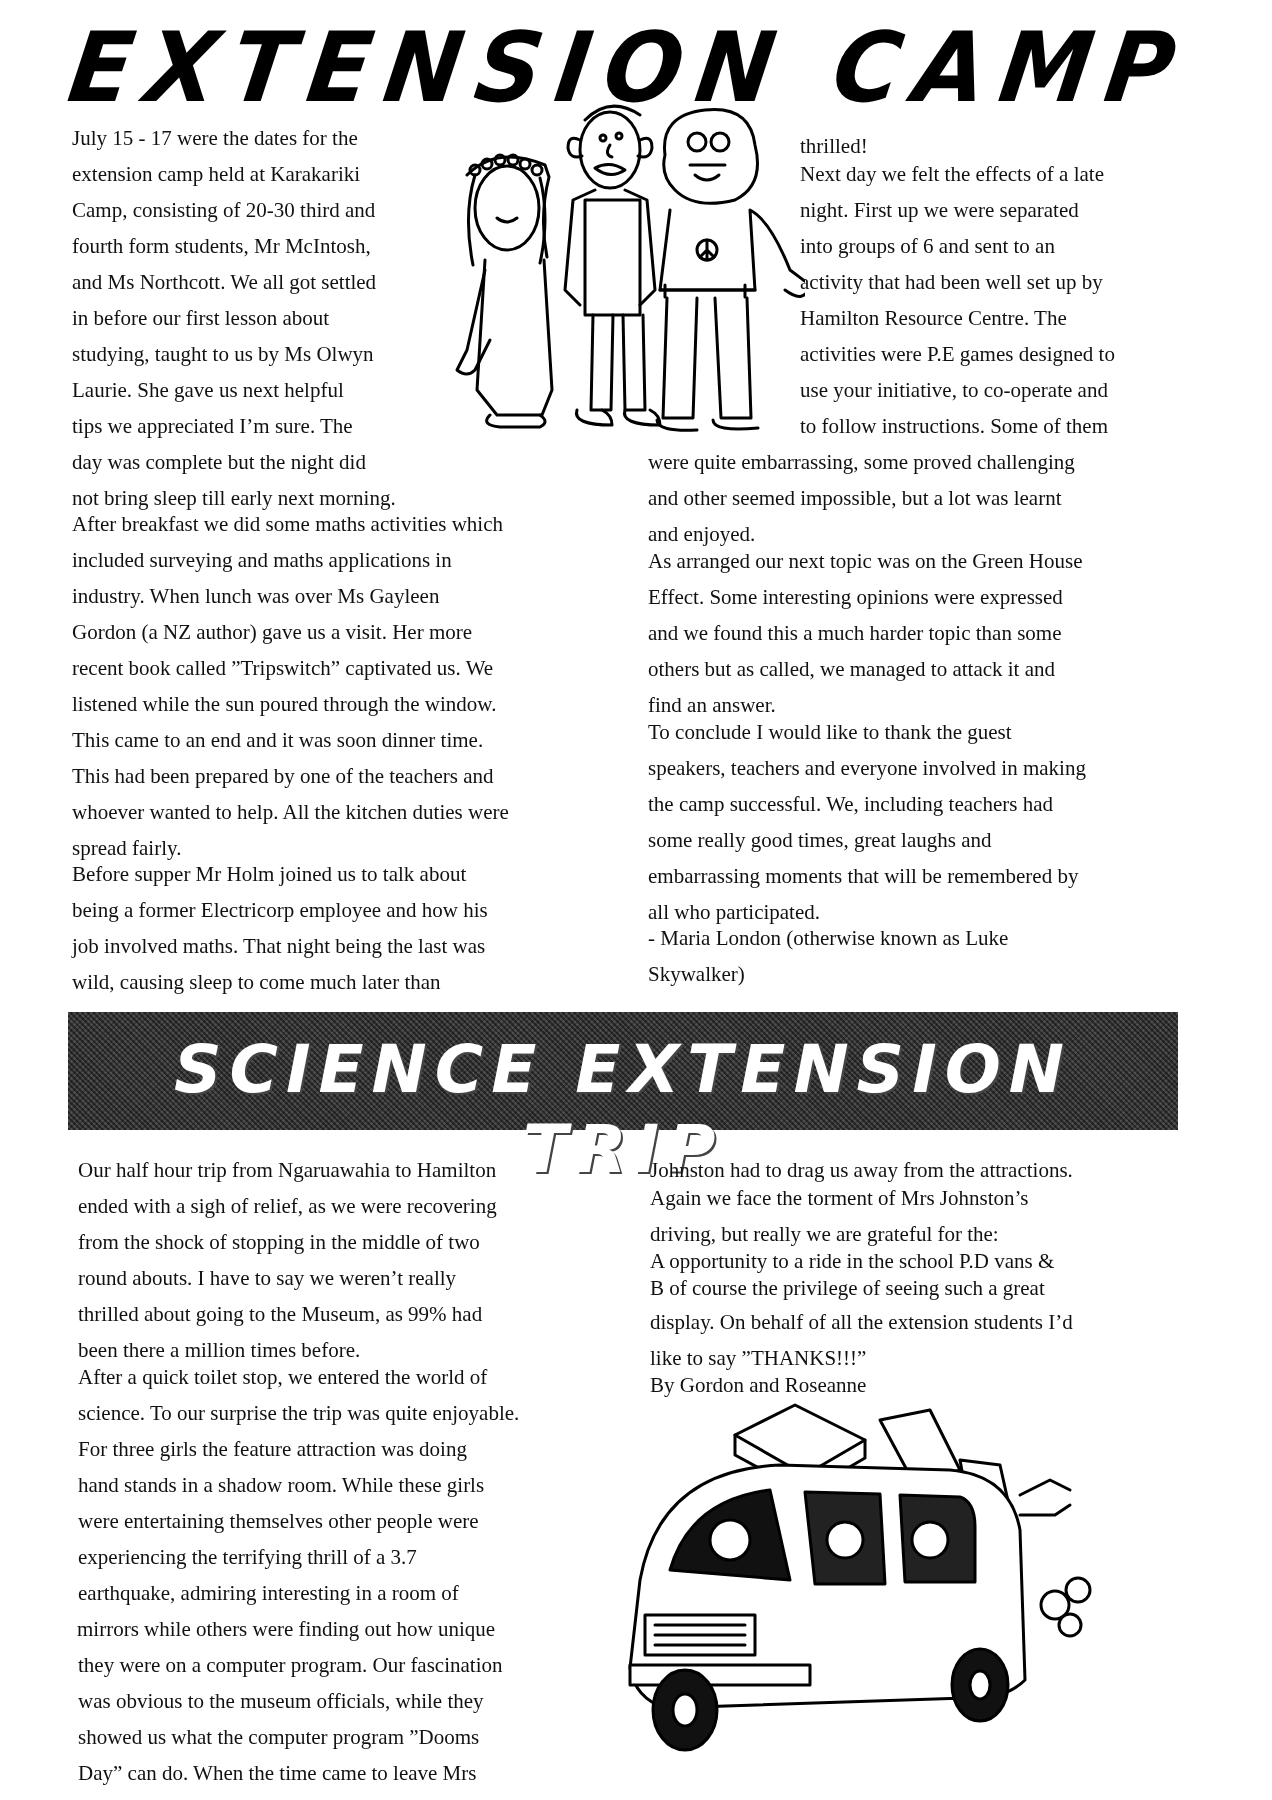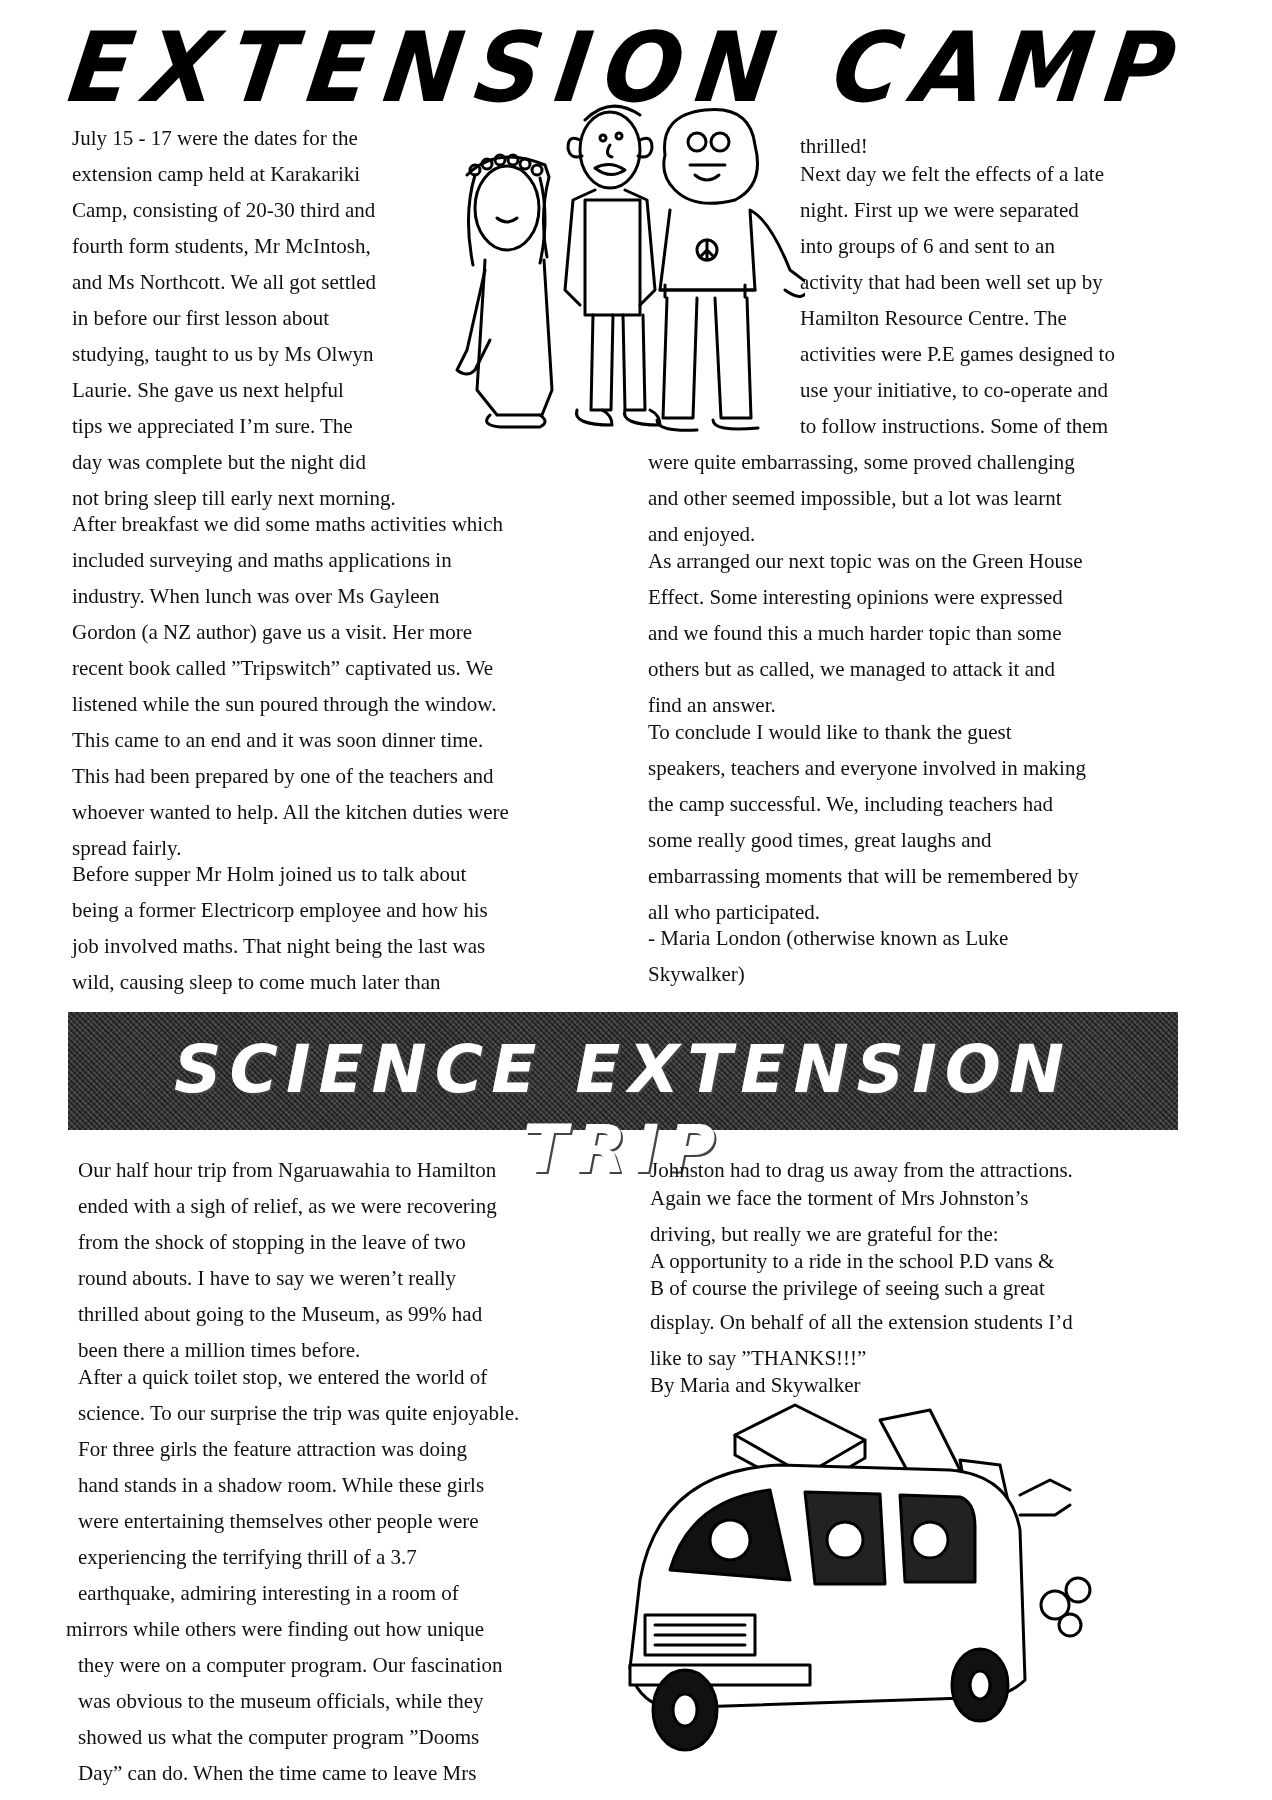--- a/index.html
+++ b/index.html
@@ -132,47 +132,47 @@
   <div class="line" style="left:648px;top:960px">Skywalker)</div>
 </div>
 
 <div class="banner">
   <div class="banner-title">SCIENCE EXTENSION TRIP</div>
 </div>
 
 <div>
   <div class="line" style="left:78px;top:1156px">Our half hour trip from Ngaruawahia to Hamilton</div>
   <div class="line" style="left:78px;top:1192px">ended with a sigh of relief, as we were recovering</div>
-  <div class="line" style="left:78px;top:1228px">from the shock of stopping in the leave of two</div>
+  <div class="line" style="left:78px;top:1228px">from the shock of stopping in the middle of two</div>
   <div class="line" style="left:78px;top:1264px">round abouts.  I have to say we weren’t really</div>
   <div class="line" style="left:78px;top:1300px">thrilled about going to the Museum, as 99% had</div>
   <div class="line" style="left:78px;top:1336px">been there a million times before.</div>
   <div class="line" style="left:78px;top:1363px">After a quick toilet stop, we entered the world of</div>
   <div class="line" style="left:78px;top:1399px">science. To our surprise the trip was quite enjoyable.</div>
   <div class="line" style="left:78px;top:1435px"> For three girls the feature attraction was doing</div>
   <div class="line" style="left:78px;top:1471px">hand stands in a shadow room.  While these girls</div>
   <div class="line" style="left:78px;top:1507px">were entertaining themselves other people were</div>
   <div class="line" style="left:78px;top:1543px">experiencing the terrifying thrill of a 3.7</div>
   <div class="line" style="left:78px;top:1579px">earthquake, admiring interesting in a room of</div>
-  <div class="line" style="left:66px;top:1615px">mirrors while others were finding out how unique</div>
+  <div class="line" style="left:77px;top:1615px">mirrors while others were finding out how unique</div>
   <div class="line" style="left:78px;top:1651px">they were on a computer program.  Our fascination</div>
   <div class="line" style="left:78px;top:1687px">was obvious to the museum officials, while they</div>
   <div class="line" style="left:78px;top:1723px">showed us what the computer program ”Dooms</div>
   <div class="line" style="left:78px;top:1759px">Day” can do.  When the time came to leave Mrs</div>
 </div>
 
 <div>
   <div class="line" style="left:650px;top:1156px">Johnston had to drag us away from the attractions.</div>
   <div class="line" style="left:650px;top:1184px">Again we face the torment of Mrs Johnston’s</div>
   <div class="line" style="left:650px;top:1220px">driving, but really we are grateful for the:</div>
   <div class="line" style="left:650px;top:1247px">A  opportunity to a ride in the school P.D vans &amp;</div>
   <div class="line" style="left:650px;top:1274px">B  of course the privilege of seeing such a great</div>
   <div class="line" style="left:650px;top:1308px">display. On behalf of all the extension students I’d</div>
   <div class="line" style="left:650px;top:1344px">like to say ”THANKS!!!”</div>
-  <div class="line" style="left:650px;top:1371px">By Maria and Skywalker</div>
+  <div class="line" style="left:650px;top:1371px">By Gordon and Roseanne</div>
 </div>
 
 <svg class="illus" style="left:600px;top:1400px" width="540" height="380" viewBox="0 0 540 380">
   <g stroke="#000" stroke-width="3" stroke-linejoin="round" stroke-linecap="round">
 
     <path d="M135 35 l60 -30 l70 35 l-60 35 z" fill="#fff"></path>
     <path d="M135 35 v20 l70 38 v-18 M265 40 v18 l-60 35" fill="none"></path>
     <path d="M280 20 l50 -10 l30 60 l-45 15 z" fill="#fff"></path>
     <path d="M360 60 l40 5 l10 45 l-40 5 z" fill="#fff"></path>
 

